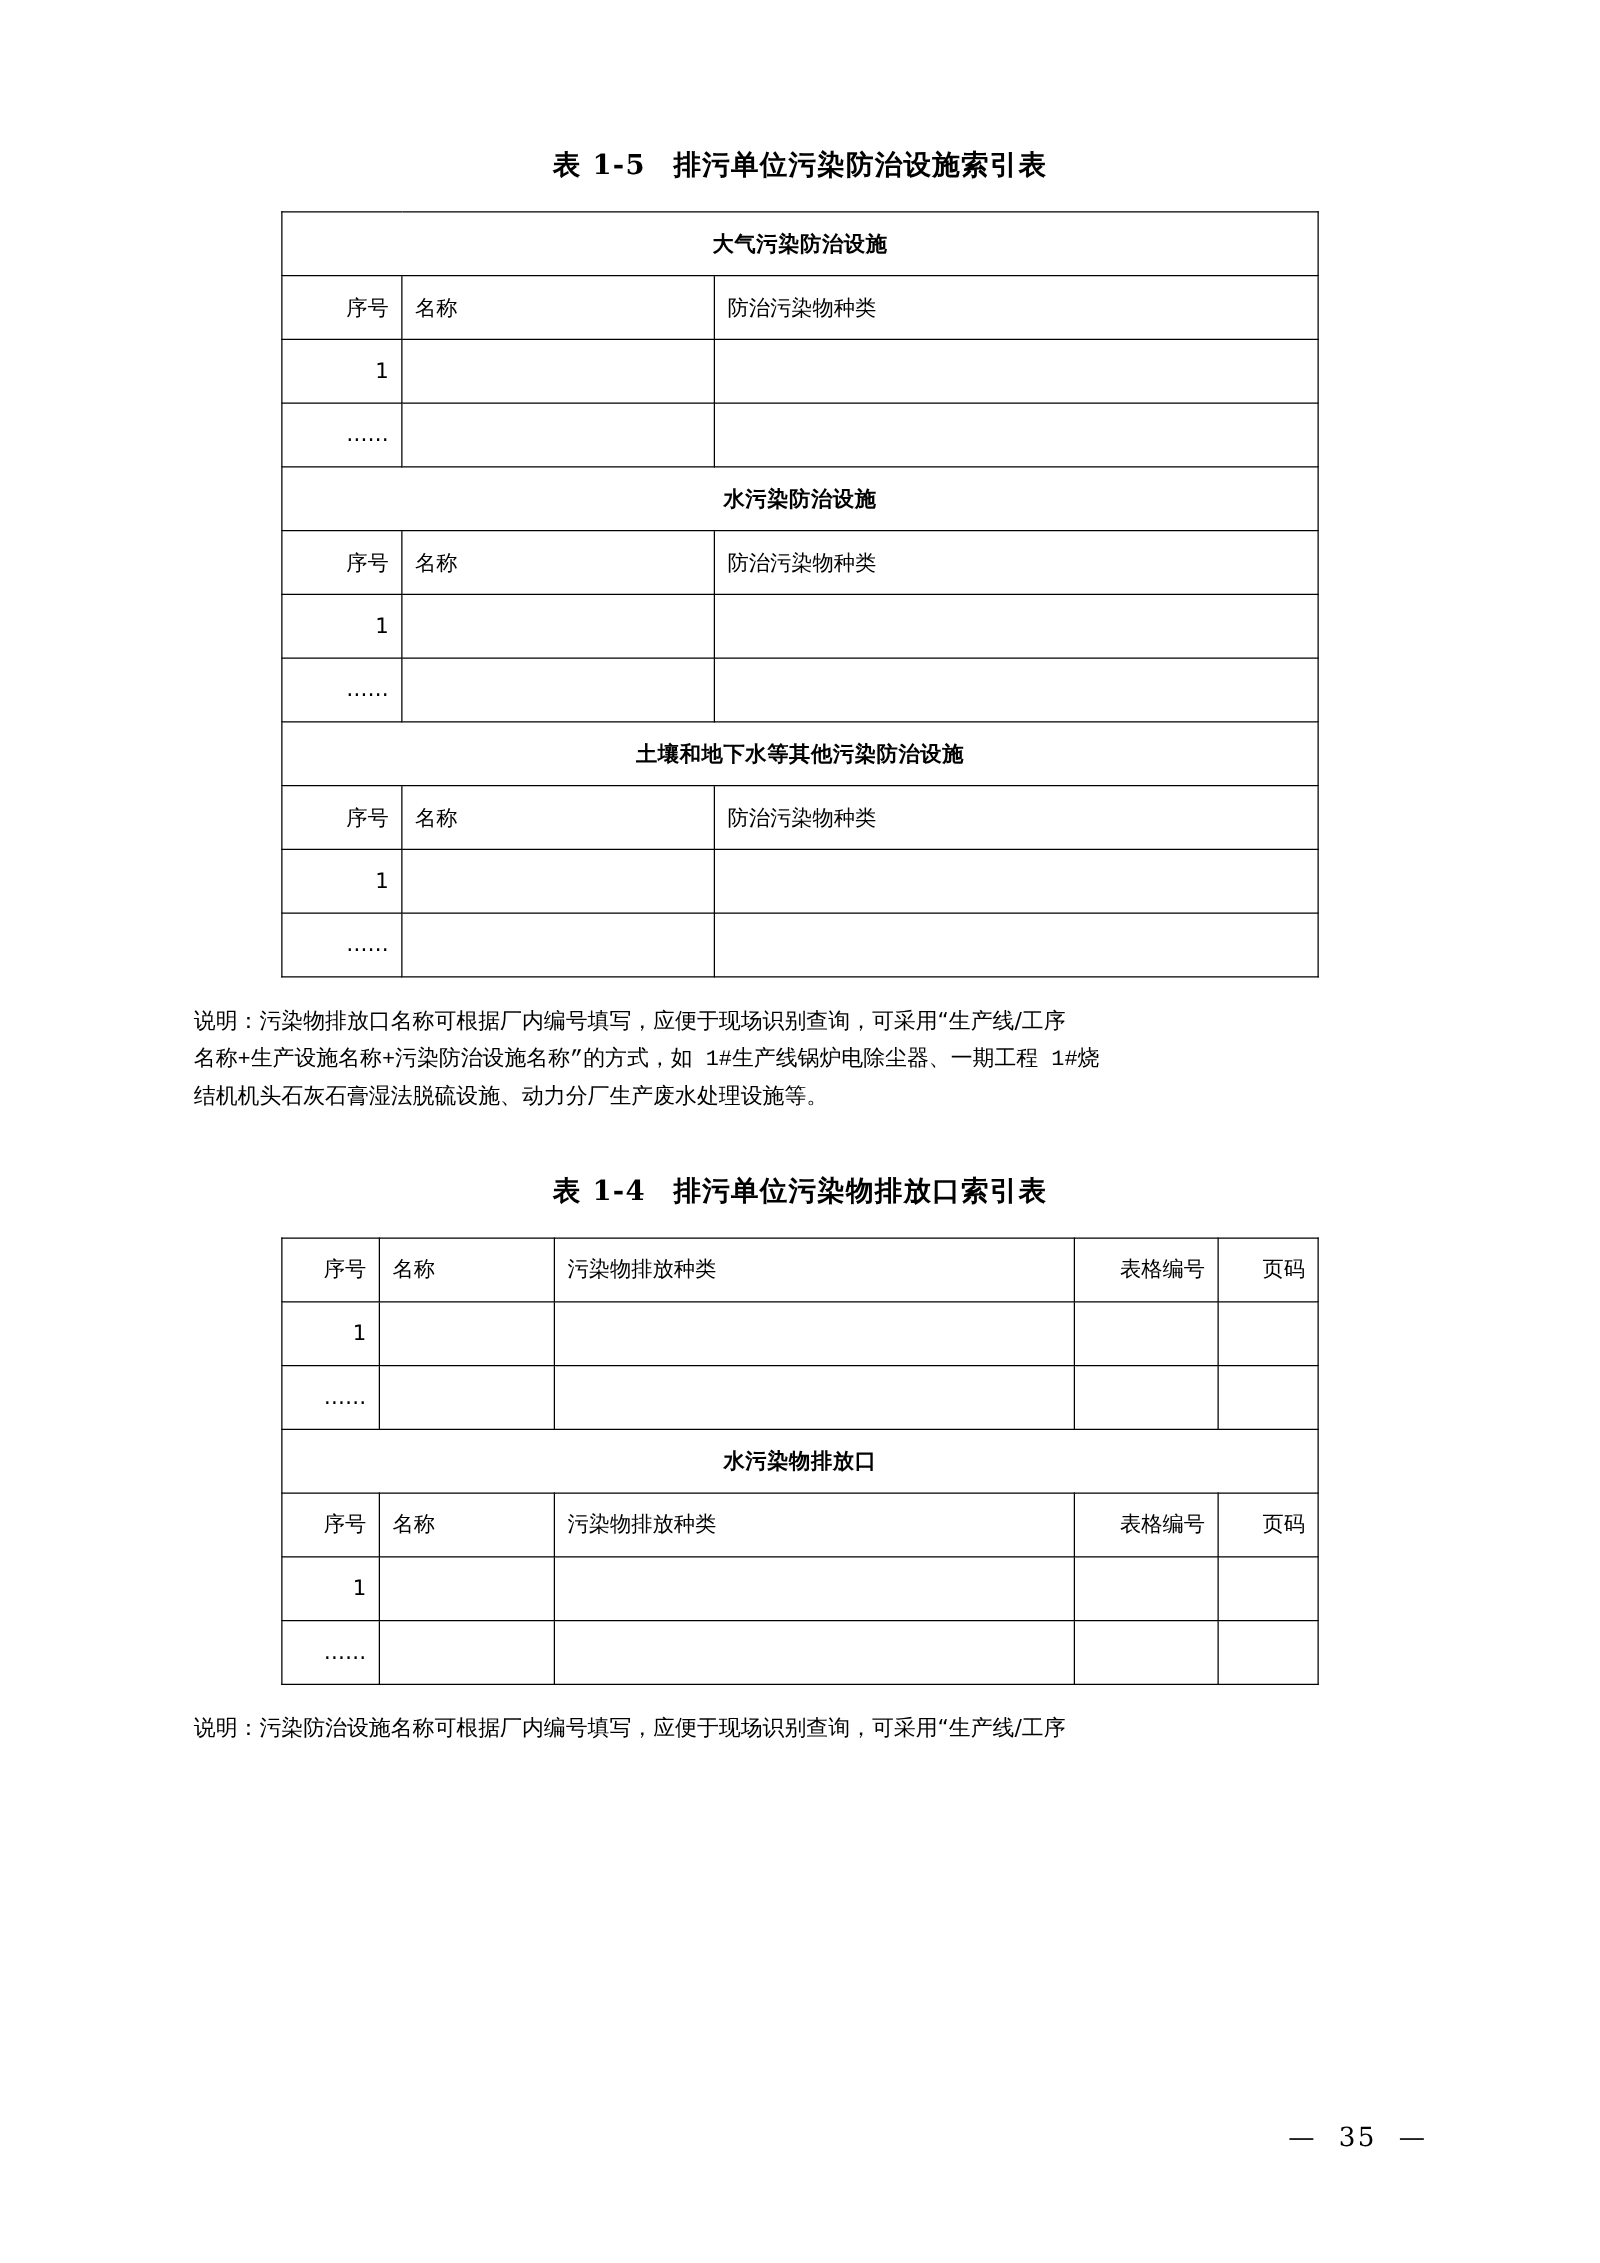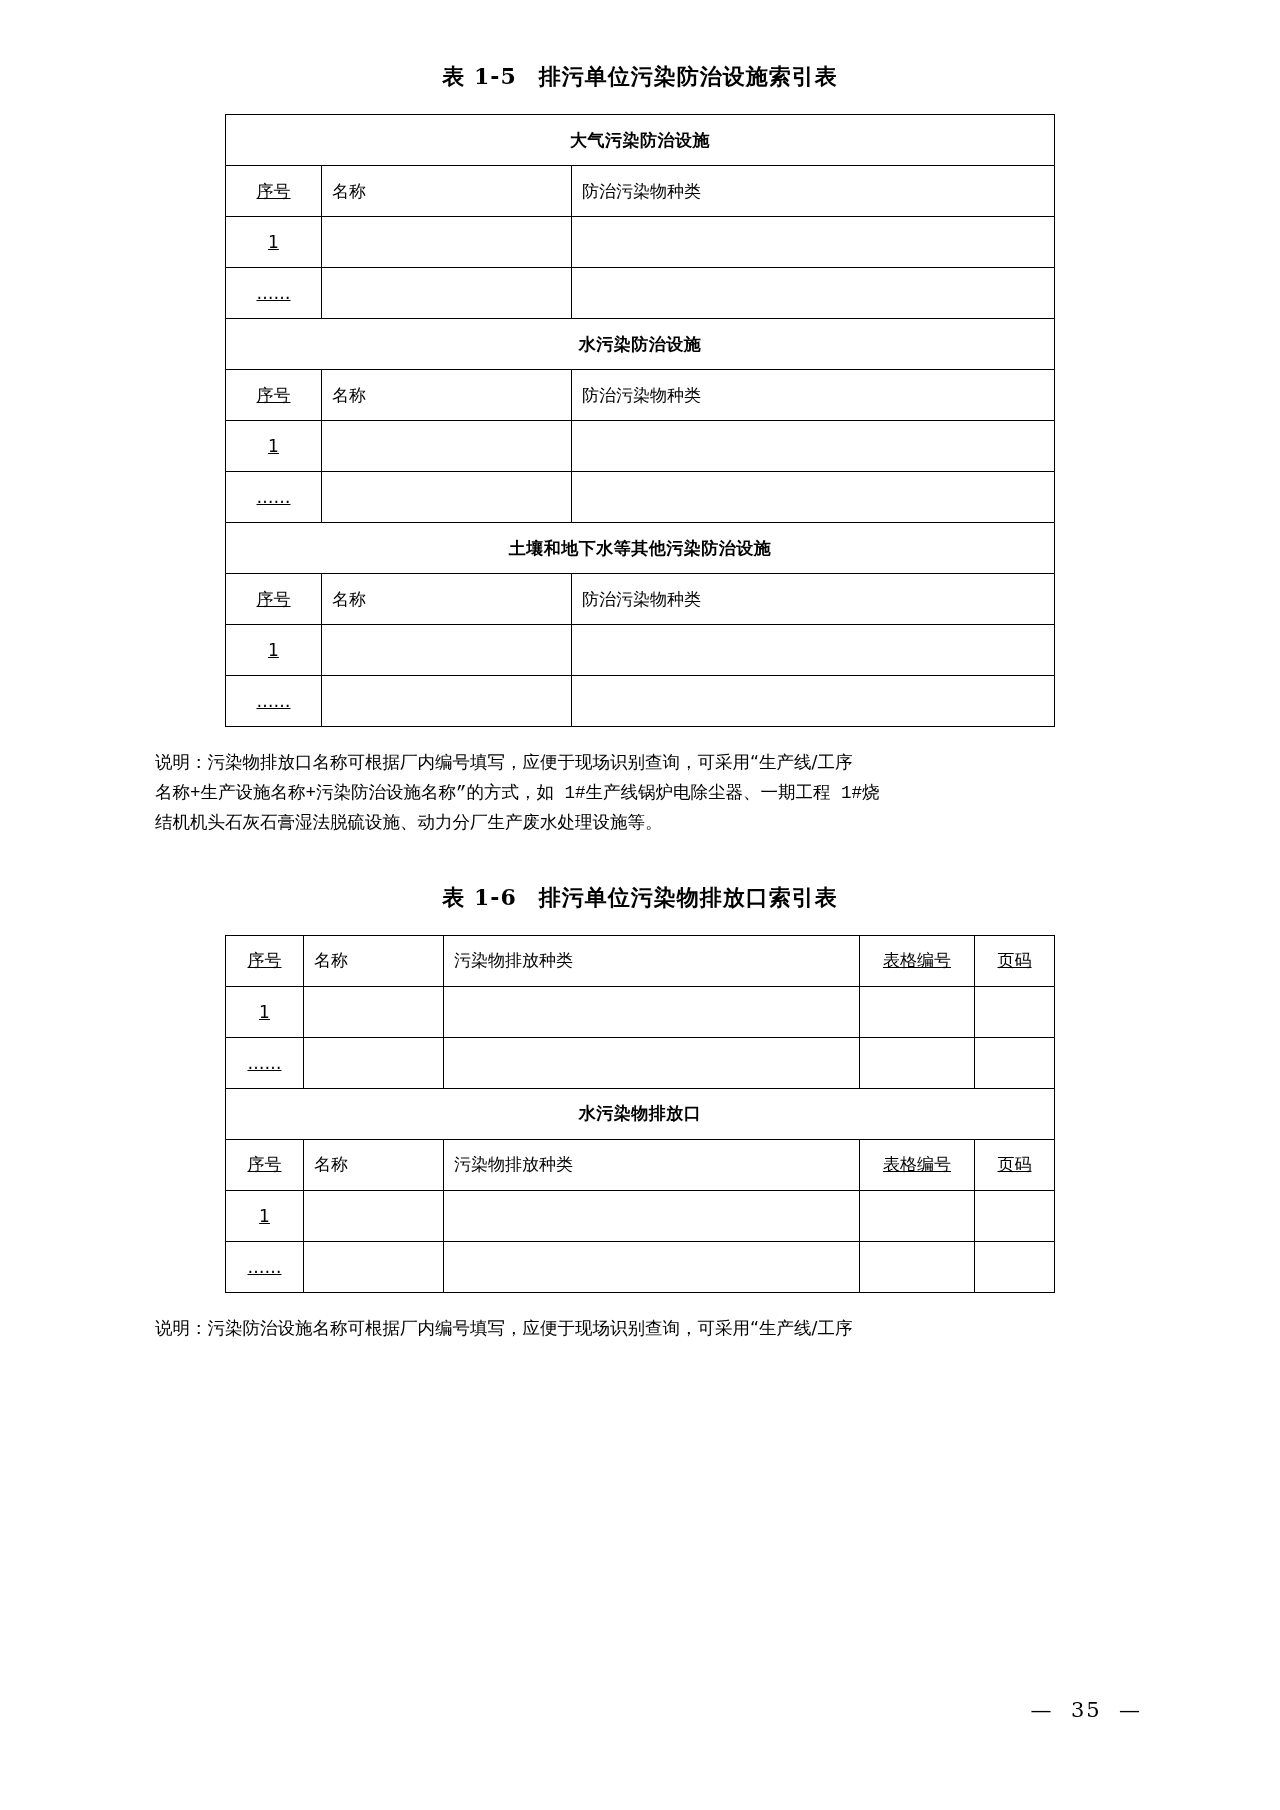--- a/index.html
+++ b/index.html
@@ -12,21 +12,21 @@
     height: 1810px;
     font-family: "DejaVu Sans", "Liberation Sans", sans-serif;
     color: #000000;
     position: relative;
   }
   .page {
     position: relative;
     width: 1280px;
     height: 1810px;
     box-sizing: border-box;
-    padding: 62px 155px 0 155px;
+    padding: 117px 155px 0 155px;
   }
   .table-title {
     text-align: center;
     font-size: 22px;
     font-weight: bold;
     letter-spacing: 1px;
     margin: 0 0 22px 0;
     font-family: "DejaVu Serif", "Liberation Serif", serif;
   }
   .table-title .num {
@@ -51,22 +51,21 @@
     vertical-align: middle;
     font-family: "DejaVu Sans", "Liberation Sans", sans-serif;
   }
   td.section {
     text-align: center;
     font-weight: bold;
     font-size: 18px;
     letter-spacing: 0.5px;
   }
   td.center {
-    text-align: center;
-    text-decoration: underline;
+    text-align: right;
   }
   td.hdr {
     font-weight: normal;
   }
   .note {
     width: 970px;
     margin: 20px auto 0 auto;
     font-size: 17.5px;
     line-height: 1.75;
     text-align: justify;
@@ -175,21 +174,21 @@
 
   <div class="note">
     <p>说明：污染物排放口名称可根据厂内编号填写，应便于现场识别查询，可采用“生产线/工序</p>
     <p class="ind">名称+生产设施名称+污染防治设施名称”的方式，如 1#生产线锅炉电除尘器、一期工程 1#烧</p>
     <p class="ind">结机机头石灰石膏湿法脱硫设施、动力分厂生产废水处理设施等。</p>
   </div>
 
   <div class="block-gap-1"></div>
 
   <div class="table-title">
-    <span class="num">表 1-6</span><span class="title-gap"></span><span>排污单位污染物排放口索引表</span>
+    <span class="num">表 1-4</span><span class="title-gap"></span><span>排污单位污染物排放口索引表</span>
   </div>
 
   <table class="doc">
     <colgroup>
       <col class="col-seq-b">
         <col class="col-name-b">
         <col class="col-kind-b">
         <col class="col-formno">
         <col class="col-page">
     </colgroup>

